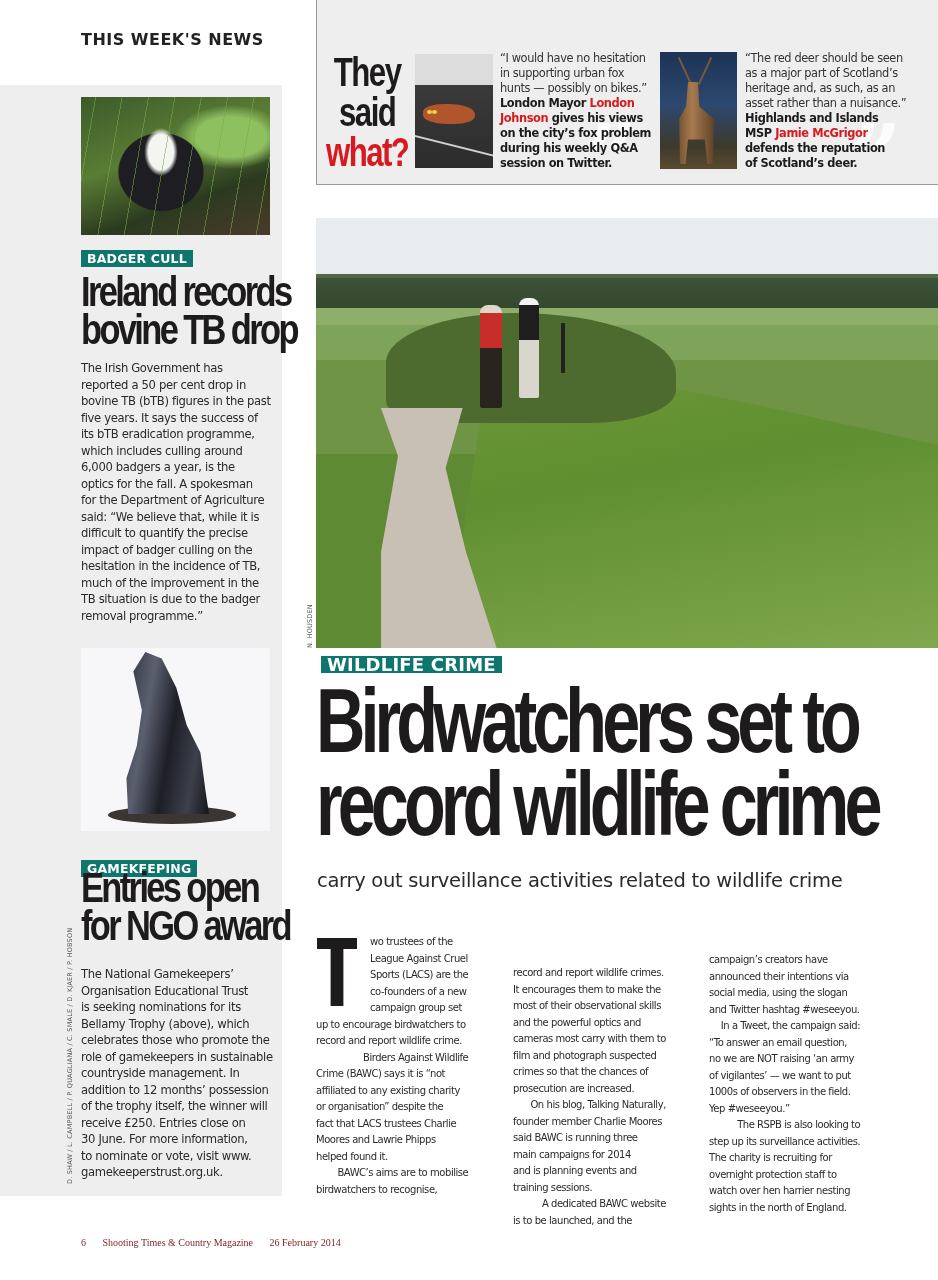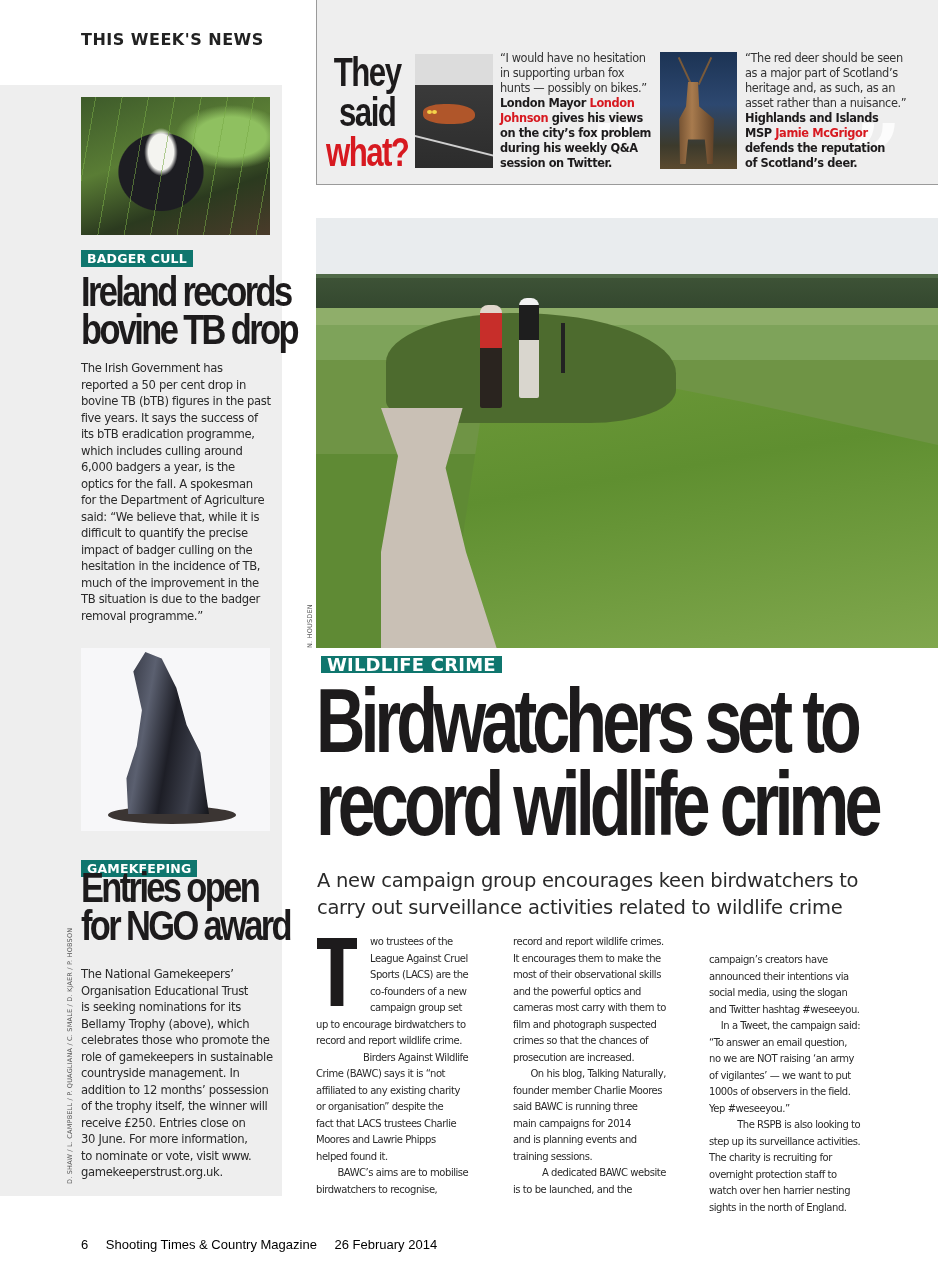--- a/index.html
+++ b/index.html
@@ -69,21 +69,21 @@
   .standfirst { position: absolute; left: 317px; top: 867px; font-family: "DejaVu Sans", sans-serif; font-size: 19.5px; line-height: 27px; color: #2a2a2a; letter-spacing: -0.3px; }
   .standfirst p { white-space: nowrap; }
 
   .col { position: absolute; top: 934px; font-family: "DejaVu Sans", sans-serif; font-size: 10px; line-height: 16.5px; color: #2a2a2a; letter-spacing: -0.45px; }
   .col p { white-space: nowrap; }
   .col .ind { padding-left: 11px; text-align: right; }
   .dropcap { position: absolute; left: 317px; top: 938px; width: 40px; height: 68px; background: #1d1b1c;
     clip-path: polygon(0 0, 100% 0, 100% 16%, 66% 16%, 66% 100%, 34% 100%, 34% 16%, 0 16%); }
   .dropcap-letter { position: absolute; left: 317px; top: 938px; width: 40px; height: 68px; color: transparent; }
 
-  .footer { position: absolute; left: 81px; top: 1237px; font-family: Liberation Sans, sans-serif; font-size: 13px; color: #000000; white-space: nowrap; }
+  .footer { position: absolute; left: 81px; top: 1237px; font-family: Liberation Serif, serif; font-size: 10px; color: #7f1d1d; white-space: nowrap; }
   .footer span { margin-right: 14px; }
 </style>
 </head>
 <body>
 
 <div class="section-label">THIS WEEK'S NEWS</div>
 
 <div class="sidebar"></div>
 
 <div class="photo badger-photo">
@@ -190,21 +190,20 @@
   <div class="tripod"></div>
 </div>
 <div class="credit-vert" style="left:306px; top:648px;">N. HOUSDEN</div>
 
 <div class="tag wc-tag">WILDLIFE CRIME</div>
 <div class="main-headline">
   <div>Birdwatchers set to</div>
   <div>record wildlife crime</div>
 </div>
 <div class="standfirst">
-  <p>A new campaign group encourages keen birdwatchers to</p>
   <p>carry out surveillance activities related to wildlife crime</p>
 </div>
 
 <div class="dropcap"></div>
 <div class="dropcap-letter">T</div>
 
 <div class="col" style="left:316px;">
   <p style="padding-left:54px">wo trustees of the</p>
   <p style="padding-left:54px">League Against Cruel</p>
   <p style="padding-left:54px">Sports (LACS) are the</p>
@@ -215,21 +214,21 @@
   <p class="ind">Birders Against Wildlife</p>
   <p>Crime (BAWC) says it is “not</p>
   <p>affiliated to any existing charity</p>
   <p>or organisation” despite the</p>
   <p>fact that LACS trustees Charlie</p>
   <p>Moores and Lawrie Phipps</p>
   <p>helped found it.</p>
   <p class="ind">BAWC’s aims are to mobilise</p>
   <p>birdwatchers to recognise,</p>
 </div>
-<div class="col" style="left:513px;">
+<div class="col" style="left:513px;margin-top:31px;">
   <p>record and report wildlife crimes.</p>
   <p>It encourages them to make the</p>
   <p>most of their observational skills</p>
   <p>and the powerful optics and</p>
   <p>cameras most carry with them to</p>
   <p>film and photograph suspected</p>
   <p>crimes so that the chances of</p>
   <p>prosecution are increased.</p>
   <p class="ind">On his blog, Talking Naturally,</p>
   <p>founder member Charlie Moores</p>

